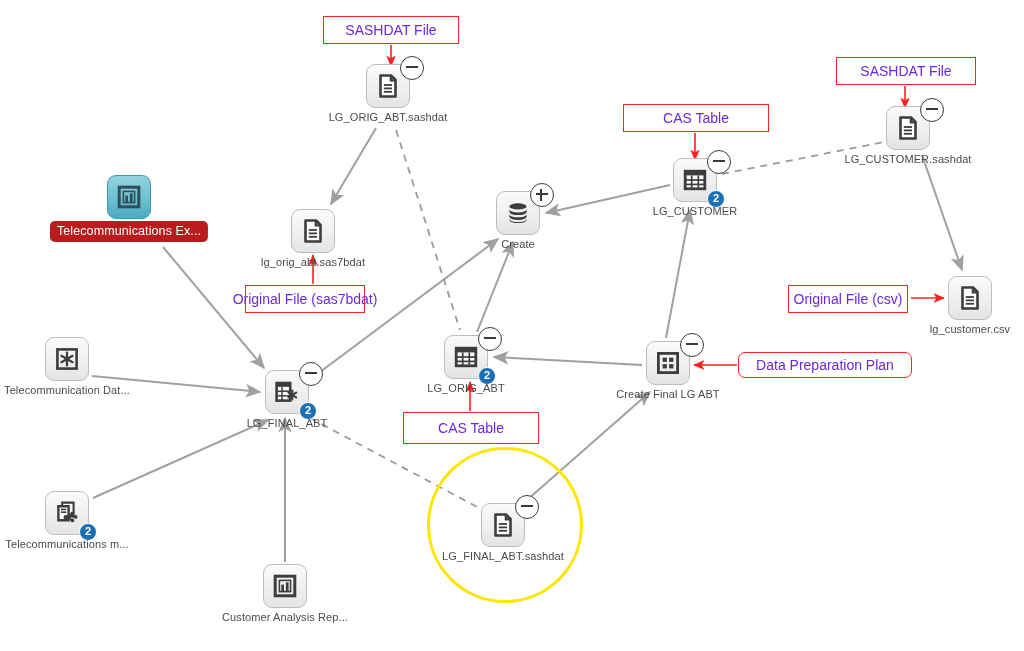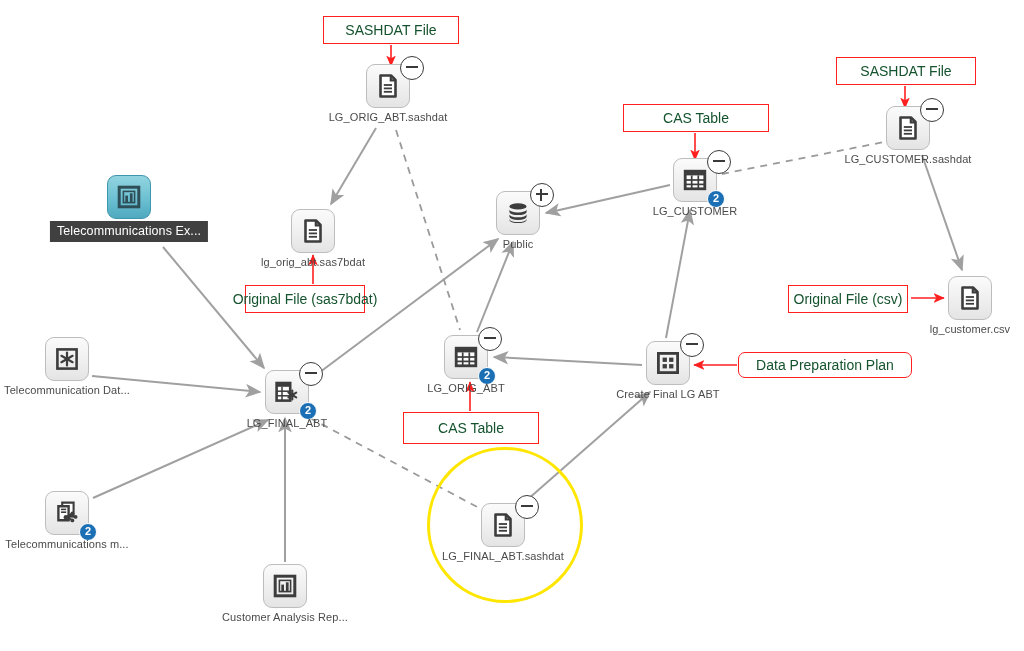--- a/index.html
+++ b/index.html
@@ -54,26 +54,26 @@
     top: 25px;
     left: 50%;
     transform: translateX(-50%);
     white-space: nowrap;
     font-size: 11px;
     color: #4a4a4a;
     font-family: "Liberation Sans", sans-serif;
     letter-spacing: 0.1px;
   }
   .node-label.tooltip {
-    background: #404040;
+    background: #b91c1c;
     color: #ffffff;
     padding: 3px 7px 4px 7px;
     top: 24px;
     font-size: 12.5px;
-    border-radius: 0;
+    border-radius: 5px;
     text-align: center;
   }
   .badge-minus, .badge-plus {
     position: absolute;
     width: 24px;
     height: 24px;
     border-radius: 50%;
     background: #ffffff;
     border: 1.6px solid #3a3a3a;
     left: 12px;
@@ -121,21 +121,21 @@
     font-size: 11px;
     line-height: 15px;
     text-align: center;
     font-family: "Liberation Sans", sans-serif;
     font-weight: bold;
   }
   .callout {
     position: absolute;
     border: 1.4px solid #ff2020;
     background: #ffffff;
-    color: #14532d;
+    color: #6d28d9;
     font-size: 14px;
     font-family: "Liberation Sans", sans-serif;
     display: flex;
     align-items: center;
     justify-content: center;
     box-sizing: border-box;
     white-space: nowrap;
     padding: 0 12px;
   }
   .highlight-ring {
@@ -257,21 +257,21 @@
           <svg class="icon" width="26" height="26" viewBox="0 0 26 26">
             <g fill="#3d3d3d">
               <ellipse cx="13" cy="6.4" rx="8.6" ry="3.1"></ellipse>
               <path d="M4.4 9.4 a8.6 3.1 0 0 0 17.2 0 v2.6 a8.6 3.1 0 0 1 -17.2 0 z"></path>
               <path d="M4.4 14.2 a8.6 3.1 0 0 0 17.2 0 v2.6 a8.6 3.1 0 0 1 -17.2 0 z"></path>
               <path d="M4.4 19.0 a8.6 3.1 0 0 0 17.2 0 v1.0 a8.6 3.1 0 0 1 -17.2 0 z"></path>
             </g>
           </svg>
         </div>
         <div class="badge-plus"></div>
-        <div class="node-label">Public</div>
+        <div class="node-label">Create</div>
       </div>
       <div class="node" style="left: 695px; top: 180px;">
         <div class="node-box">
           <svg class="icon" width="26" height="26" viewBox="0 0 26 26">
             <rect x="3.2" y="4.2" width="19.6" height="17.6" fill="#fff" stroke="#3d3d3d" stroke-width="2.8"></rect>
             <rect x="3.2" y="4.2" width="19.6" height="4.2" fill="#3d3d3d"></rect>
             <g stroke="#3d3d3d" stroke-width="1.7">
               <line x1="9.7" y1="8.4" x2="9.7" y2="21.8"></line>
               <line x1="16.3" y1="8.4" x2="16.3" y2="21.8"></line>
               <line x1="3.2" y1="13.0" x2="22.8" y2="13.0"></line>

